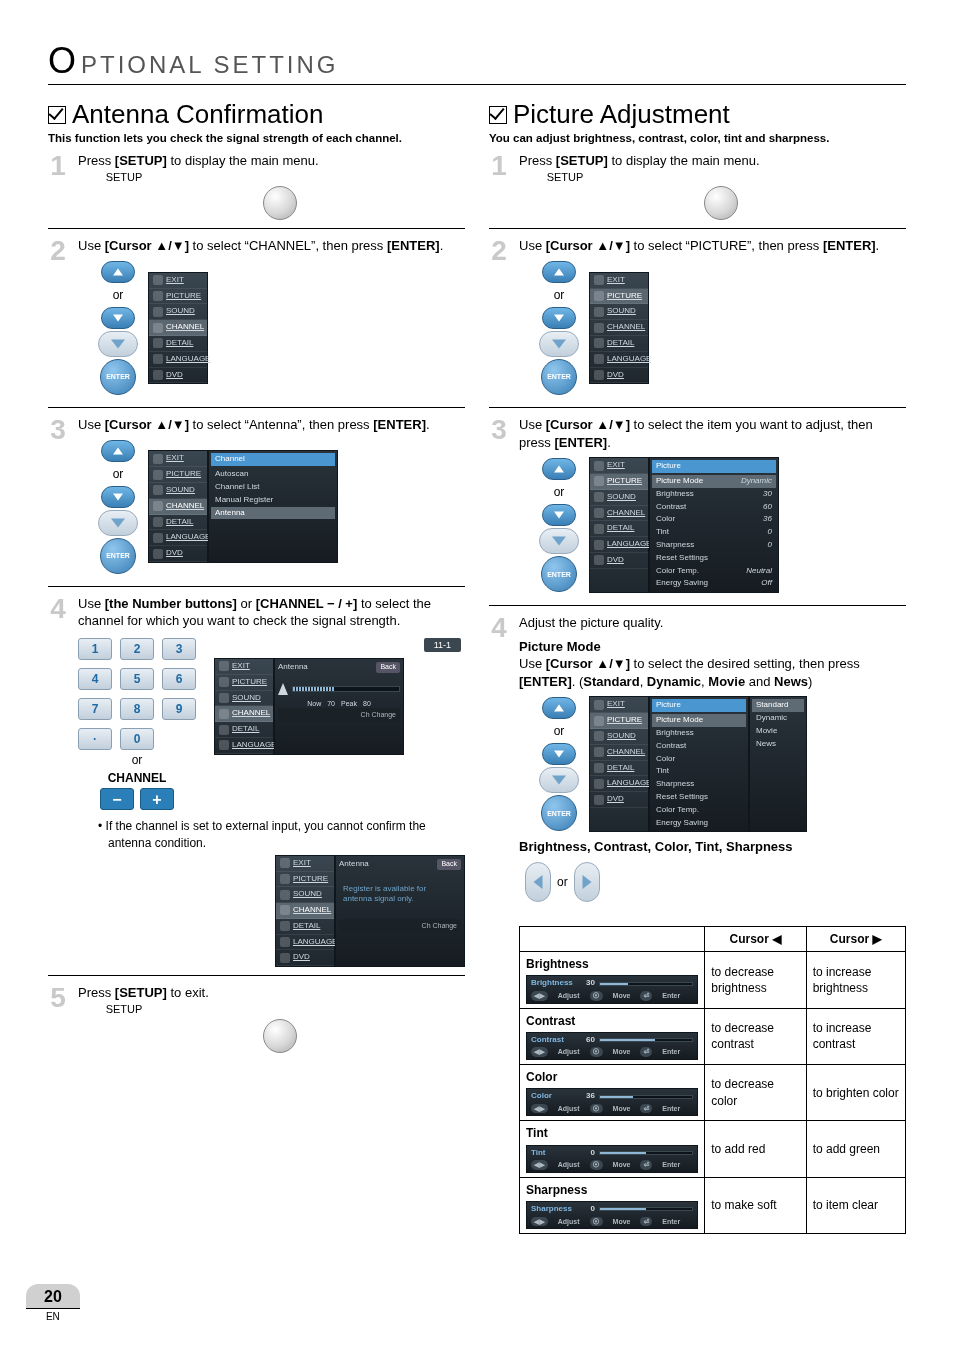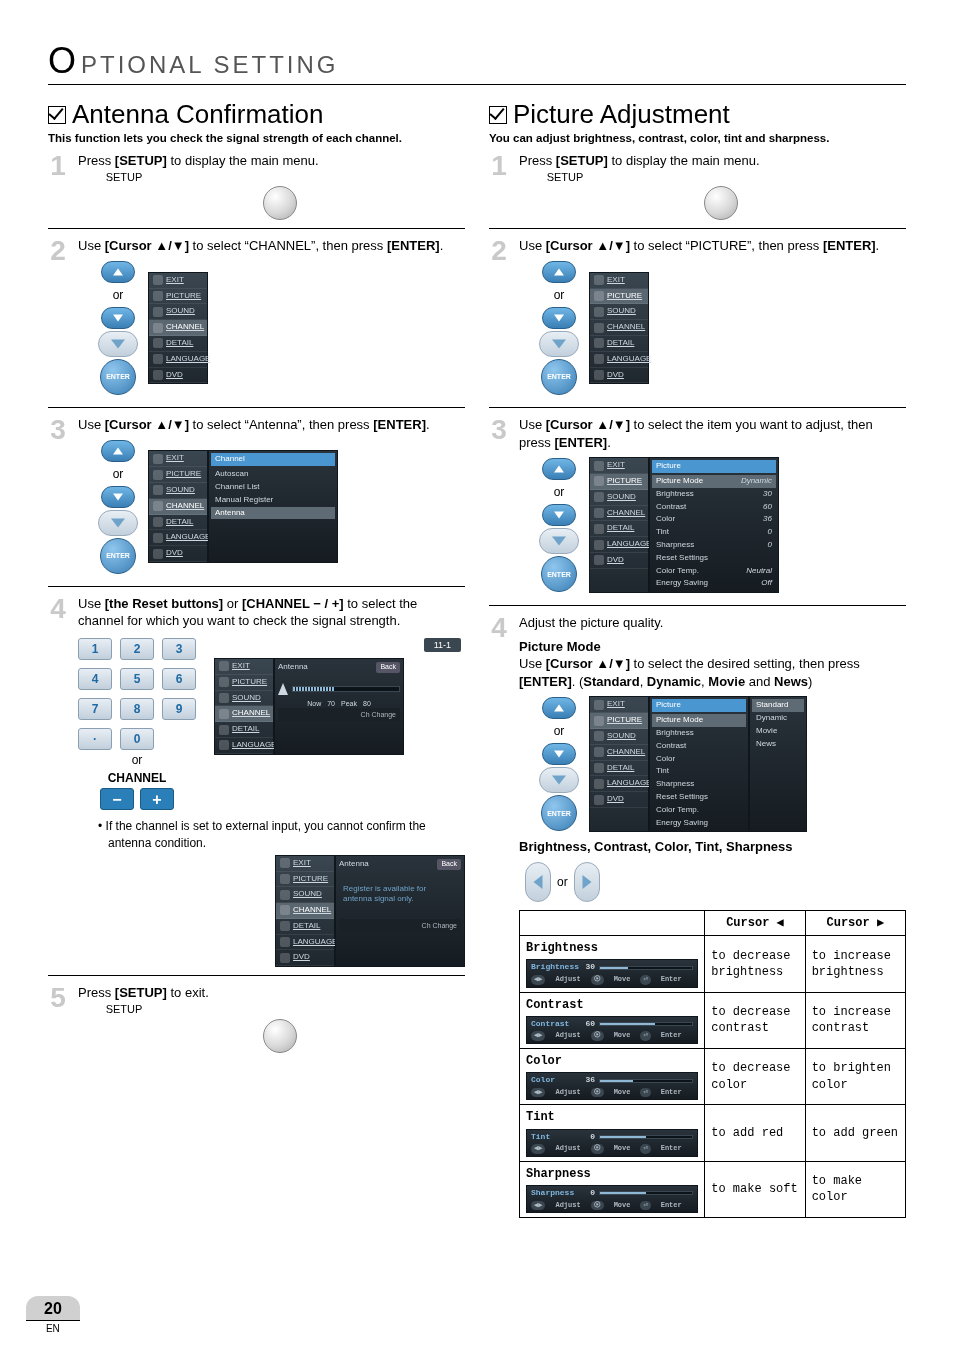--- a/index.html
+++ b/index.html
@@ -291,22 +291,21 @@
   .chip-row { display:flex; justify-content:flex-end; margin-right:4px;text-align:center; }
   .eleven-chip {
     background:#3a4650; color:#fff; font-size:9px; padding:1px 10px; border-radius:2px;
   }
 
   
   table.adj {
     width:100%;
     border-collapse: collapse;
     font-size: 12px;
-    margin-top: 8px;
-    font-family: Liberation Mono, monospace;
+    margin-top: 24px;
   }
   table.adj th, table.adj td {
     border:1px solid #000;
     padding:4px 6px;
     vertical-align: middle;
   }
   table.adj th { font-weight:700; text-align:center; background:#fff; }
   table.adj td.label-cell {
     font-weight:700;
     width: 48%;
@@ -324,21 +323,21 @@
   .slider-val { font-size:8px; width:16px; text-align:right; }
   .slider-track { flex:1; height:4px; background:#0d1419; border:1px solid #3a4650; position:relative; }
   .slider-fill { position:absolute; left:0; top:0; bottom:0; background:#8fb8d6; }
   .slider-foot { display:flex; gap:10px; font-size:7px; color:#aeb8c0; margin-top:2px; }
   .slider-foot .pill { background:#3a4650; border-radius:6px; padding:0 3px; }
   .sub-sec-title { font-weight:700; font-size:13px; margin-top:6px; }
 
   .page-num {
     position:absolute;
     left: 26px;
-    bottom: 14px;
+    bottom: 26px;
     display:flex; flex-direction:column; align-items:center;
   }
   .page-num .tab {
     background:#d0d0d0;
     padding:4px 18px 2px;
     border-radius:12px 12px 0 0;
     font-size:16px; font-weight:700;
     border-bottom:1px solid #000;
   }
   .page-num .en {
@@ -489,21 +488,21 @@
               </div>
             </div>
           </div>
         </div>
       </div>
       <hr class="thin">
 
       <div class="step">
         <div class="step-num">4</div>
         <div class="step-body">
-          <span>Use </span><b>[the Reset buttons]</b><span> or </span><b>[CHANNEL − / +]</b><span> to select the channel for which you want to check the signal strength.</span>
+          <span>Use </span><b>[the Number buttons]</b><span> or </span><b>[CHANNEL − / +]</b><span> to select the channel for which you want to check the signal strength.</span>
 
           <div style="display:flex; gap:18px; margin-top:8px; align-items:flex-start;">
             <div>
               <div class="numpad">
                 <div class="numkey">1</div>
                 <div class="numkey">2</div>
                 <div class="numkey">3</div>
                 <div class="numkey">4</div>
                 <div class="numkey">5</div>
                 <div class="numkey">6</div>
@@ -1015,21 +1014,21 @@
                         <span class="pill">◀▶</span>
                         <span>Adjust</span>
                         <span class="pill">⦿</span>
                         <span>Move</span>
                         <span class="pill">⏎</span>
                         <span>Enter</span>
                       </div>
                     </div>
                   </td>
                   <td>to make soft</td>
-                  <td>to make color</td>
+                  <td>to item clear</td>
                 </tr>
               </tbody>
           </table>
 
         </div>
       </div>
 
     </div>
   </div>
 

